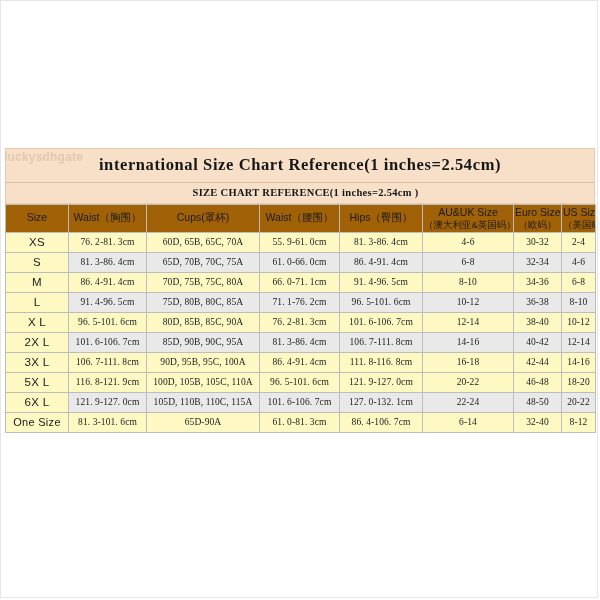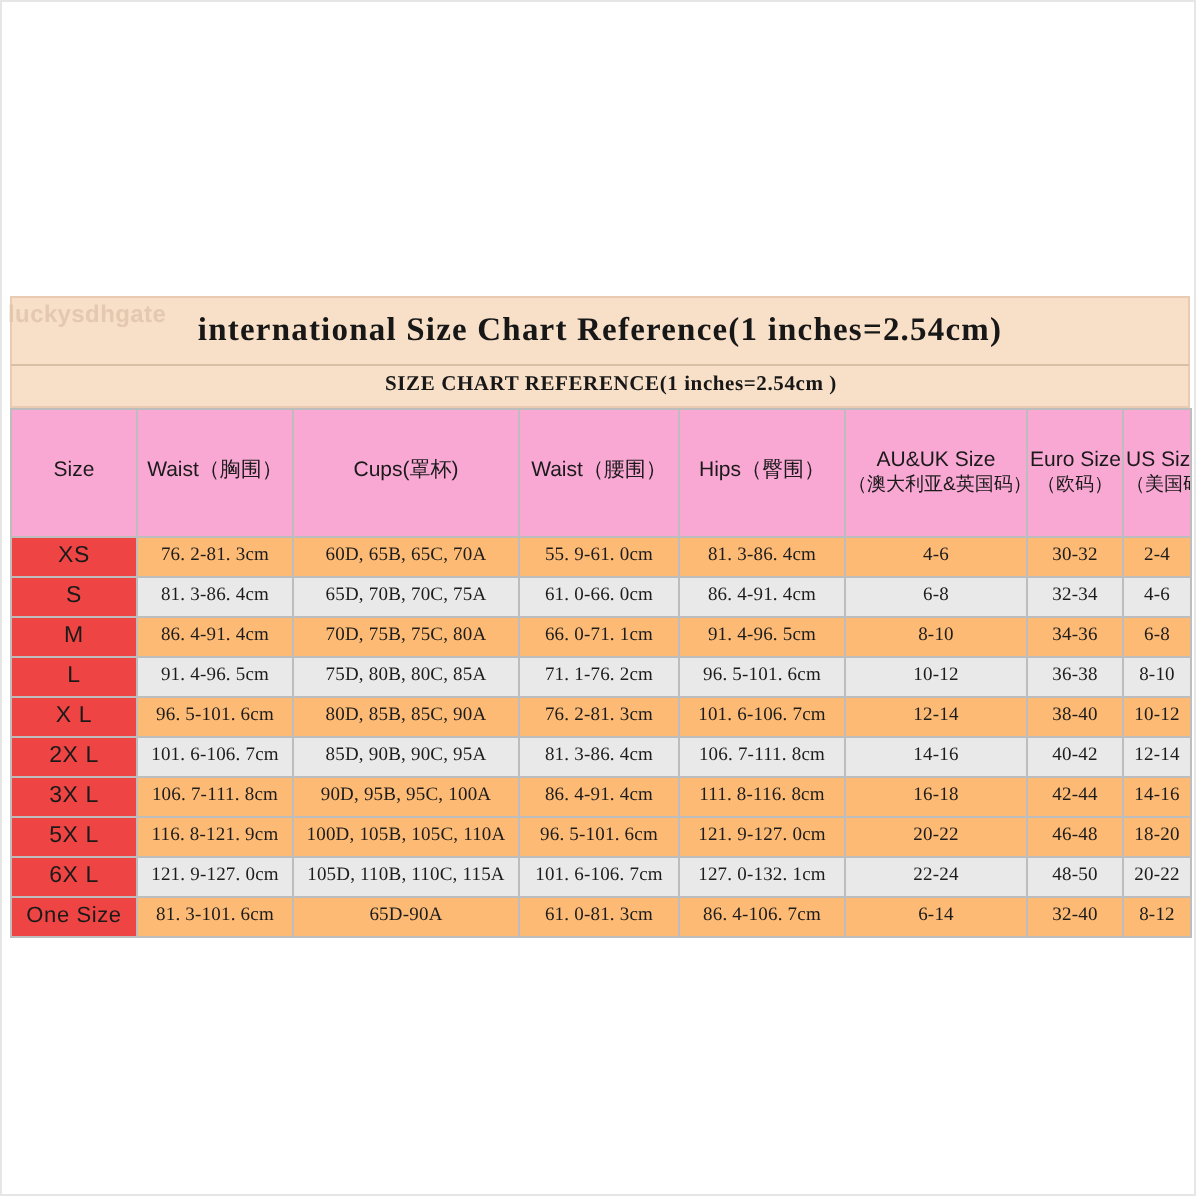--- a/index.html
+++ b/index.html
@@ -83,61 +83,61 @@
     border: 1px solid #bdbdbd;
     text-align: center;
     vertical-align: middle;
     padding: 0;
     overflow: hidden;
     white-space: nowrap;
   }
 
   
   tr.head-row th {
-    background: #f9a8d4;
+    background: #a16207;
     font-family: "Liberation Sans", sans-serif;
     font-weight: normal;
     font-size: 10.5px;
     color: #1a1a1a;
     height: 27px;
     line-height: 1.25;
-    padding: 18px 1px;
+    padding: 0 1px;
   }
   tr.head-row th .cn {
     display: block;
     font-size: 9.5px;
   }
   tr.head-row th .inline-wrap {
     display: block;
     font-size: 10.5px;
   }
 
   
   td.size-cell {
-    background: #ef4444;
+    background: #fef9c3;
     font-family: "Liberation Sans", sans-serif;
     font-size: 11.5px;
     color: #1a1a1a;
     height: 19px;
     letter-spacing: 0.3px;
   }
   td.size-cell.onesize {
     font-size: 11px;
     margin-top: 30px;
   }
 
   
   td.data-cell {
     font-family: "Liberation Serif", serif;
     font-size: 9.5px;
     color: #1c1c1c;
     height: 19px;
     letter-spacing: 0.1px;
   }
-  tr.odd td.data-cell { background: #fdba74; margin-top: 34px; }
+  tr.odd td.data-cell { background: #fef9c3; margin-top: 34px; }
   tr.even td.data-cell { background: #e9e9e9; }
 
   
   col.c-size  { width: 63px; }
   col.c-bust  { width: 78px; }
   col.c-cups  { width: 113px; }
   col.c-waist { width: 80px; }
   col.c-hips  { width: 83px; }
   col.c-auuk  { width: 91px; }
   col.c-euro  { width: 48px; }

